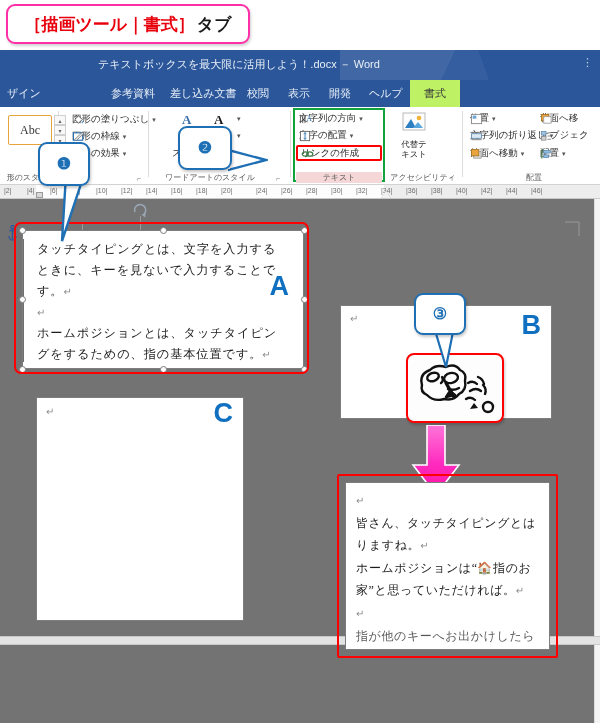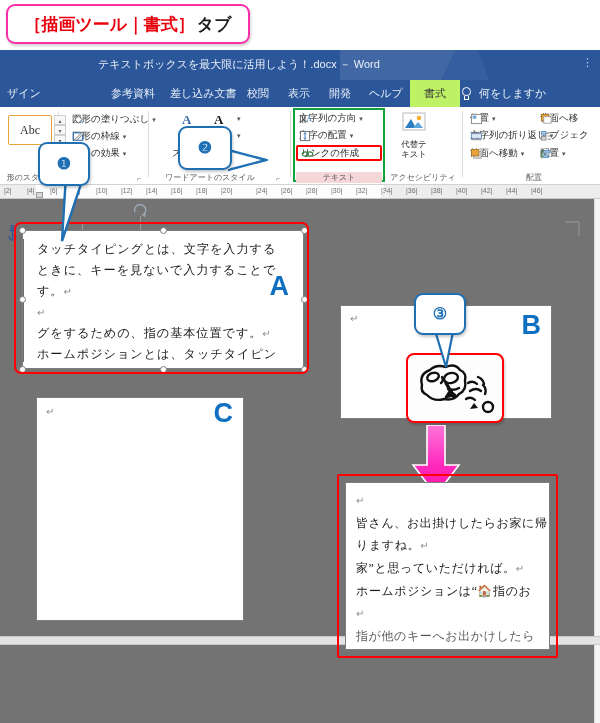--- a/index.html
+++ b/index.html
@@ -268,27 +268,20 @@
   <div class="tabstrip">
     <div class="tab" style="left:0px;">ザイン</div>
     <div class="tab" style="left:104px;">参考資料</div>
     <div class="tab" style="left:163px;">差し込み文書</div>
     <div class="tab" style="left:240px;">校閲</div>
     <div class="tab" style="left:281px;">表示</div>
     <div class="tab" style="left:322px;">開発</div>
     <div class="tab" style="left:362px;">ヘルプ</div>
     <div class="tab ctx-active" style="left:410px;width:50px;">書式</div>
 
-    <div class="tellme">
-      <span class="bulb">
-        <span class="b-top"></span>
-          <span class="b-bot"></span>
-      </span>
-      <span>何をしますか</span>
-    </div>
   </div>
 
   <div class="ribbon">
 
     <div class="grp-sep" style="left:58px;"></div>
     <div class="grp-sep" style="left:148px;"></div>
     <div class="grp-sep" style="left:290px;"></div>
     <div class="grp-sep" style="left:384px;"></div>
     <div class="grp-sep" style="left:462px;"></div>
 
@@ -491,24 +484,24 @@
     <div class="tbox" style="left:22px;top:31px;width:282px;height:139px;">
       <div style="position:absolute;left:14px;top:8px;">
         <div class="jp-line">タッチタイピングとは、文字を入力する</div>
         <div class="jp-line">ときに、キーを見ないで入力することで</div>
         <div class="jp-line">
           <span>す。</span><span class="pilcrow">↵</span>
         </div>
         <div class="jp-line">
           <span class="pilcrow">↵</span>
         </div>
+        <div class="jp-line">ホームポジションとは、タッチタイピン</div>
         <div class="jp-line">
           <span>グをするための、指の基本位置です。</span><span class="pilcrow">↵</span>
         </div>
-        <div class="jp-line">ホームポジションとは、タッチタイピン</div>
       </div>
       <div class="big-letter" style="right:14px;top:40px;">A</div>
       <div style="position:absolute;left:0;top:8px;width:1px;height:123px;background:#6f6f6f;"></div>
     </div>
 
     <div class="handle" style="left:18.5px;top:27.5px;"></div>
     <div class="handle" style="left:159.5px;top:27.5px;"></div>
     <div class="handle" style="left:300.5px;top:27.5px;"></div>
     <div class="handle" style="left:18.5px;top:96.5px;"></div>
     <div class="handle" style="left:300.5px;top:96.5px;"></div>
@@ -560,28 +553,28 @@
       <div class="big-letter" style="right:10px;top:0px;">C</div>
     </div>
 
     <div class="page-gap" style="top:437px;"></div>
 
     <div class="tbox" style="left:345px;top:283px;width:205px;height:168px;">
       <div style="position:absolute;left:10px;top:6px;">
         <div class="jp-line" style="font-size:12px;letter-spacing:0.6px;line-height:22px;">
           <span class="pilcrow">↵</span>
         </div>
-        <div class="jp-line" style="font-size:12px;letter-spacing:0.6px;line-height:22px;">皆さん、お出掛けしたらお家に帰</div>
+        <div class="jp-line" style="font-size:12px;letter-spacing:0.6px;line-height:22px;">皆さん、タッチタイピングとは</div>
         <div class="jp-line" style="font-size:12px;letter-spacing:0.6px;line-height:22px;">
           <span>りますね。</span><span class="pilcrow">↵</span>
         </div>
+        <div class="jp-line" style="font-size:12px;letter-spacing:0.6px;line-height:22px;">ホームポジションは“🏠指のお</div>
         <div class="jp-line" style="font-size:12px;letter-spacing:0.6px;line-height:22px;">
           <span>家”と思っていただければ。</span><span class="pilcrow">↵</span>
         </div>
-        <div class="jp-line" style="font-size:12px;letter-spacing:0.6px;line-height:22px;">ホームポジションは“🏠指のお</div>
         <div class="jp-line" style="font-size:12px;letter-spacing:0.6px;line-height:22px;">
           <span class="pilcrow">↵</span>
         </div>
         <div class="jp-line" style="font-size:12px;letter-spacing:0.6px;line-height:22px;opacity:.75;">指が他のキーへお出かけしたら</div>
       </div>
     </div>
     <div class="hl-red" style="left:337px;top:275px;width:221px;height:184px;border-radius:2px;"></div>
 
     <svg style="position:absolute;left:430px;top:128px;width:30px;height:42px;" viewBox="0 0 30 42">
       <path d="M4 0 L24 0 L16 40 Z" fill="#ffffff" stroke="#1f6fb5" stroke-width="2.2"></path>

